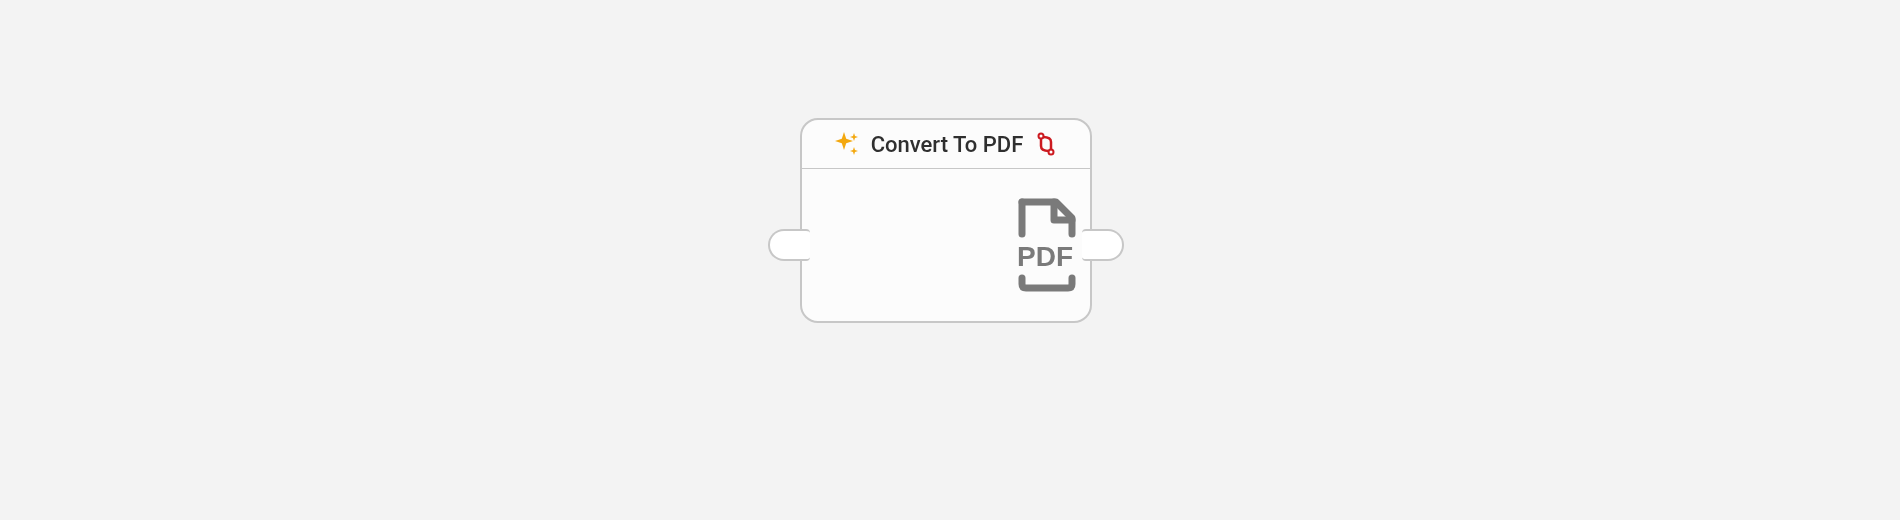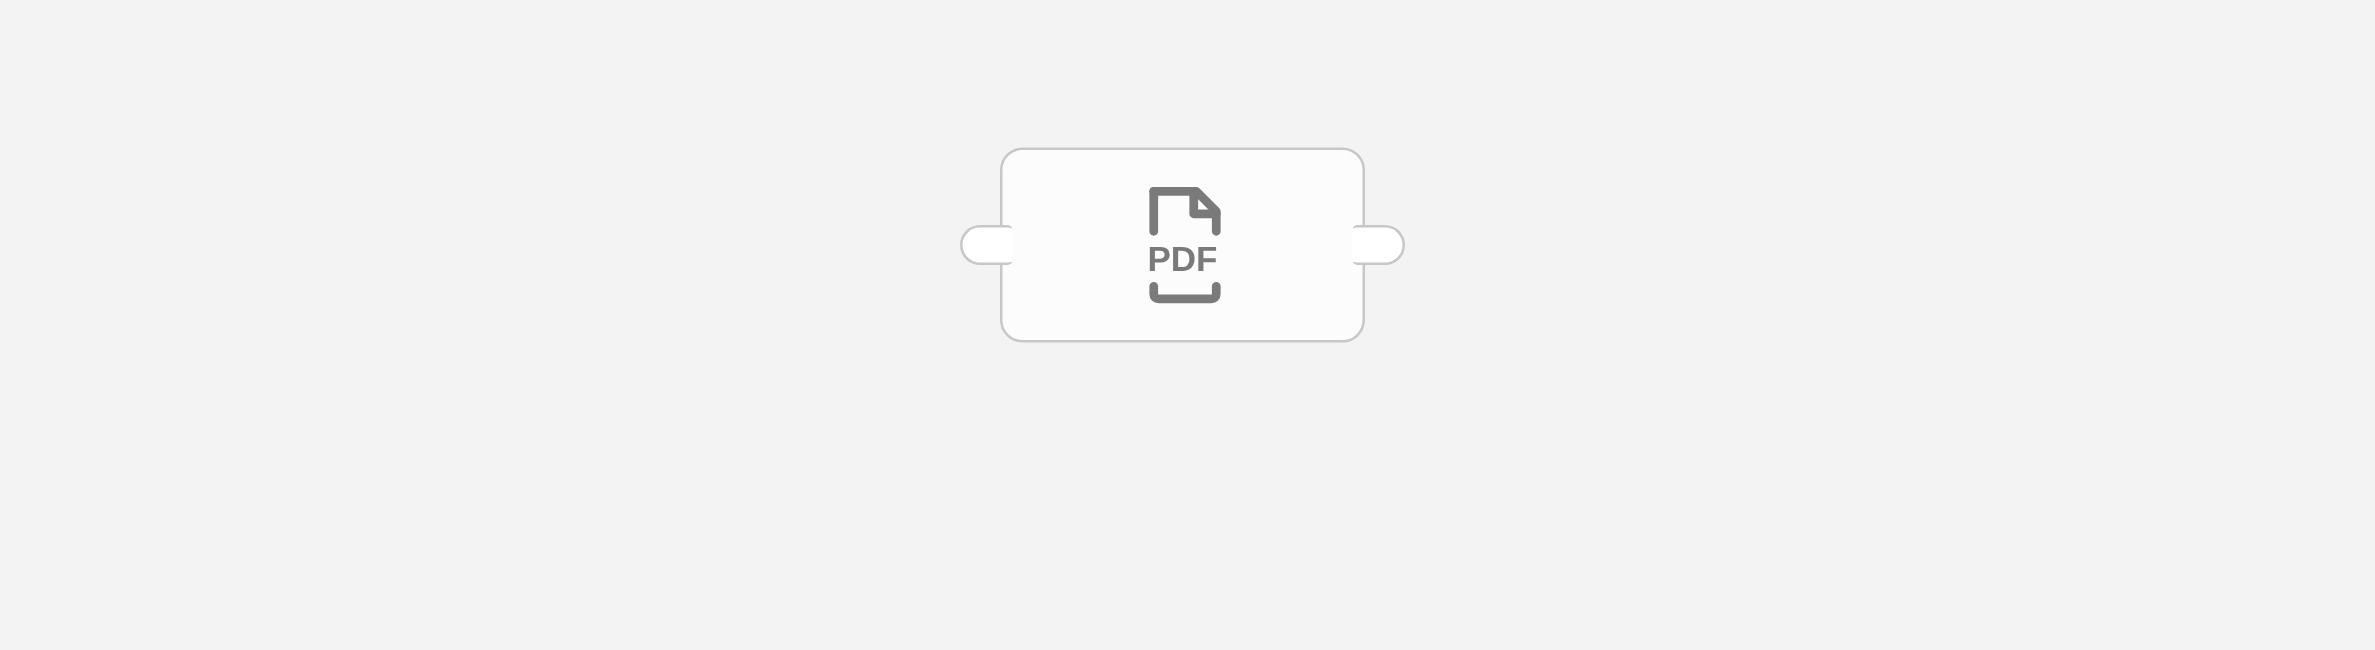--- a/index.html
+++ b/index.html
@@ -46,21 +46,21 @@
       height: 26px;
       display: flex;
       align-items: center;
       justify-content: center;
       flex-shrink: 0;
     }
     .node-body {
       height: 152px;
       display: flex;
       align-items: center;
-      justify-content: center;
+      justify-content: flex-end;
       position: relative;
     }
     .pdf-icon {
       width: 90px;
       height: 100px;
       display: flex;
       align-items: center;
       justify-content: center;
     }
     .port {
@@ -80,20 +80,38 @@
     .port-right {
       right: -34px;
       border-radius: 4px 16px 16px 4px;
       border-left: none;
     }
   </style>
 </head>
 <body>
 
 <div class="node">
+  <div class="node-header">
+    <span class="sparkle-icon">
+      <svg width="28" height="28" viewBox="0 0 28 28">
+        <path d="M11 2 L13.2 8.8 L20 11 L13.2 13.2 L11 20 L8.8 13.2 L2 11 L8.8 8.8 Z" fill="#f3a80f"></path>
+        <path d="M21 3 L22 6 L25 7 L22 8 L21 11 L20 8 L17 7 L20 6 Z" fill="#f3a80f"></path>
+        <path d="M21 17 L22 20 L25 21 L22 22 L21 25 L20 22 L17 21 L20 20 Z" fill="#f3a80f"></path>
+      </svg>
+    </span>
+    <span class="node-title">Convert To PDF</span>
+    <span class="convert-icon">
+      <svg width="24" height="24" viewBox="0 0 24 24" fill="none">
+        <path d="M7 4 C7 4 7 10 7 14 C7 18 11 19 15 19" stroke="#cc1a20" stroke-width="2.5" stroke-linecap="round" fill="none"></path>
+        <path d="M17 20 C17 20 17 14 17 10 C17 6 13 5 9 5" stroke="#cc1a20" stroke-width="2.5" stroke-linecap="round" fill="none"></path>
+        <circle cx="7" cy="4" r="2.5" fill="#ffffff" stroke="#cc1a20" stroke-width="2"></circle>
+        <circle cx="17" cy="20" r="2.5" fill="#ffffff" stroke="#cc1a20" stroke-width="2"></circle>
+      </svg>
+    </span>
+  </div>
   <div class="node-body">
     <div class="port port-left"></div>
     <span class="pdf-icon">
       <svg width="82" height="98" viewBox="0 0 82 98">
         <path d="M18 6 L52 6 L68 22 L68 38" stroke="#7a7a7a" stroke-width="7" stroke-linecap="round" stroke-linejoin="round" fill="none"></path>
         <path d="M50 6 L50 24 L68 24" stroke="#7a7a7a" stroke-width="7" stroke-linecap="round" stroke-linejoin="round" fill="none"></path>
         <path d="M18 6 L18 38" stroke="#7a7a7a" stroke-width="7" stroke-linecap="round" fill="none"></path>
         <path d="M18 82 L18 88 Q18 92 22 92 L64 92 Q68 92 68 88 L68 82" stroke="#7a7a7a" stroke-width="7" stroke-linecap="round" stroke-linejoin="round" fill="none"></path>
         <text x="41" y="70" font-family="Arial, sans-serif" font-size="28" font-weight="900" fill="#7a7a7a" text-anchor="middle">PDF</text>
       </svg>

